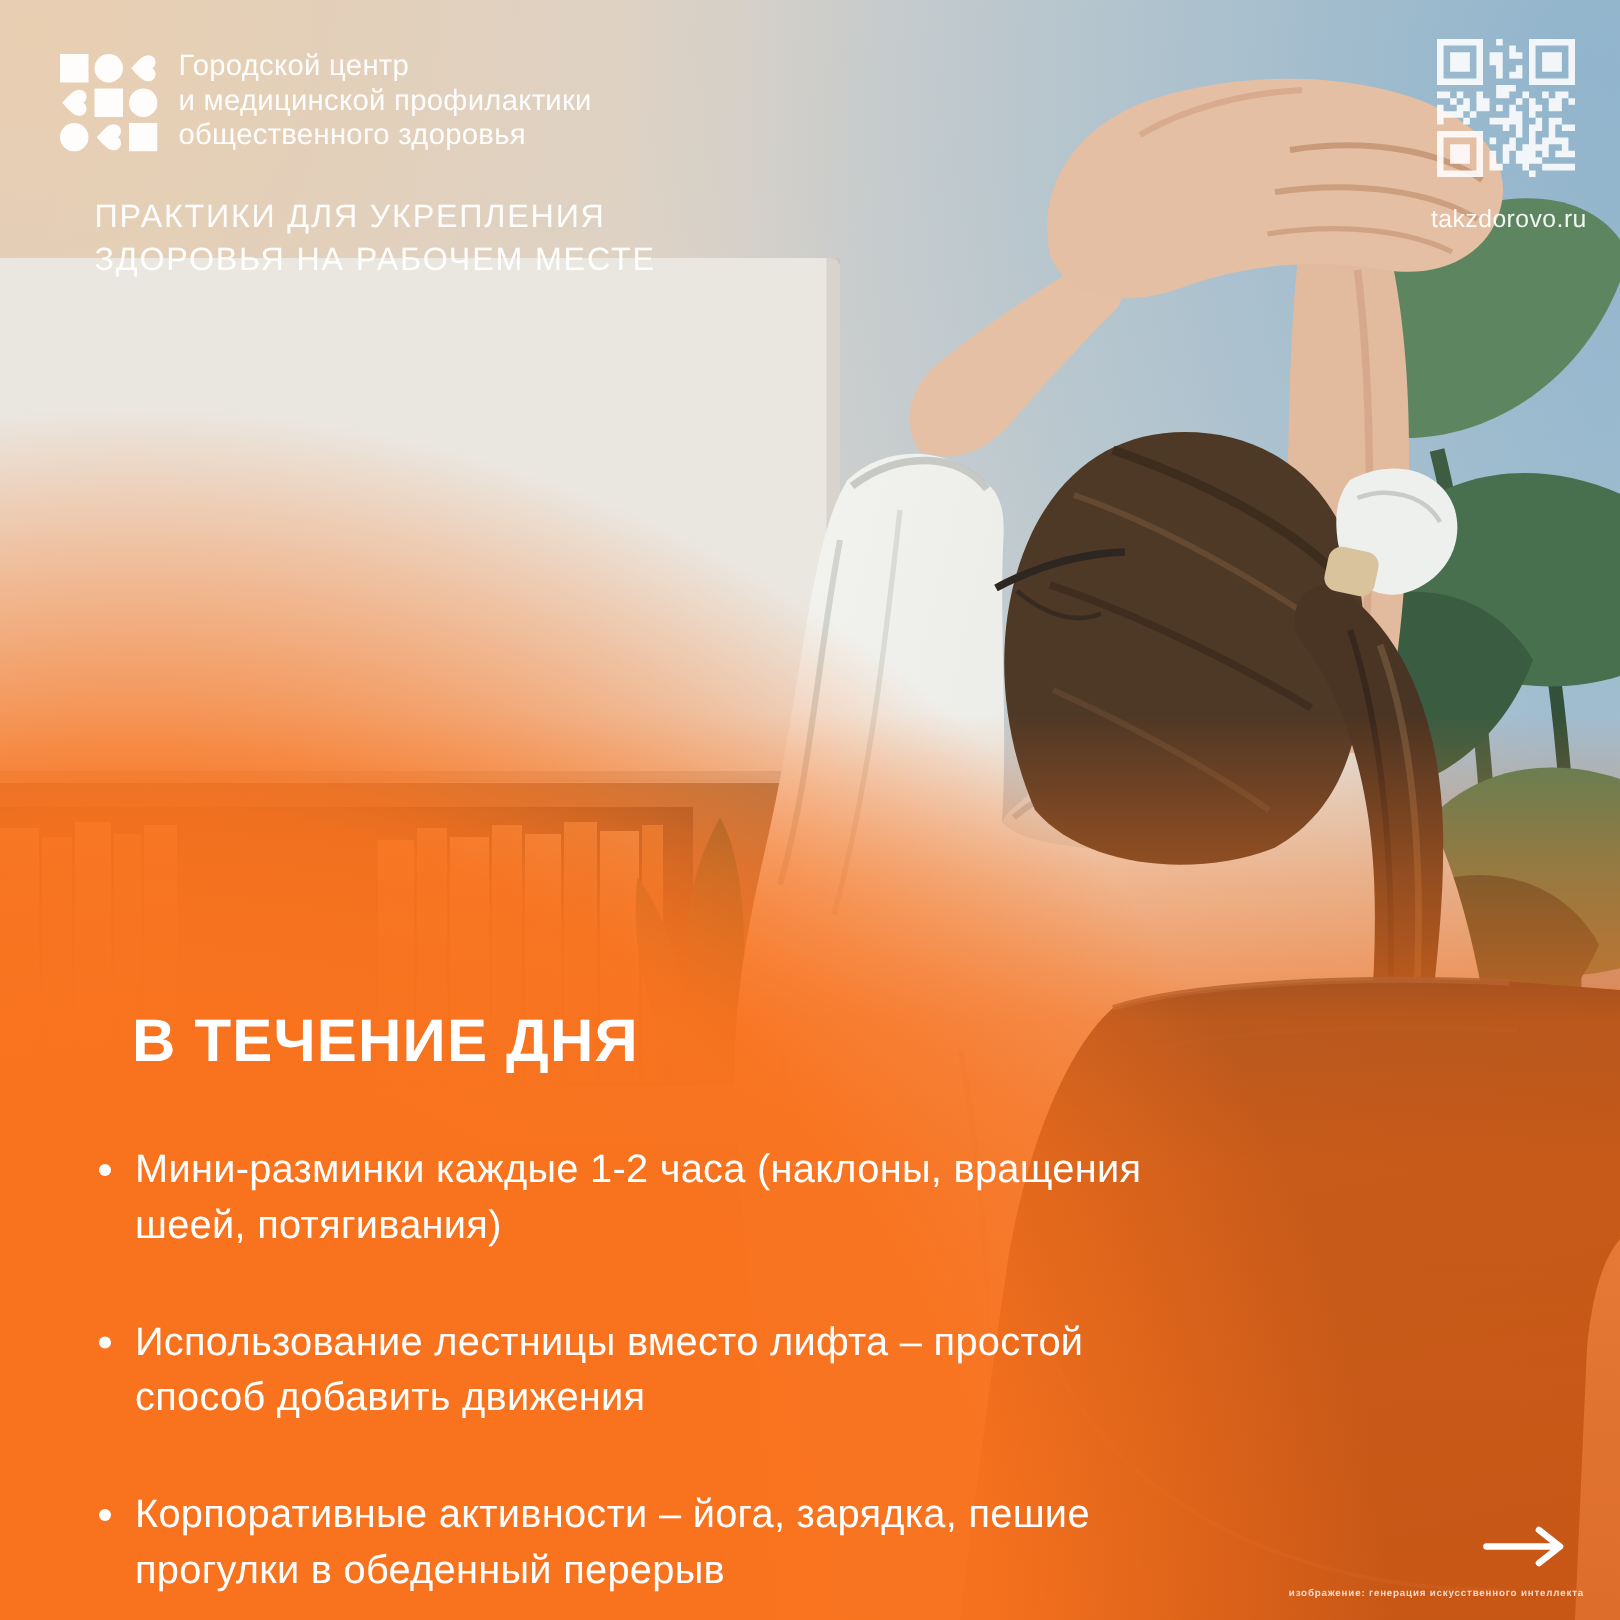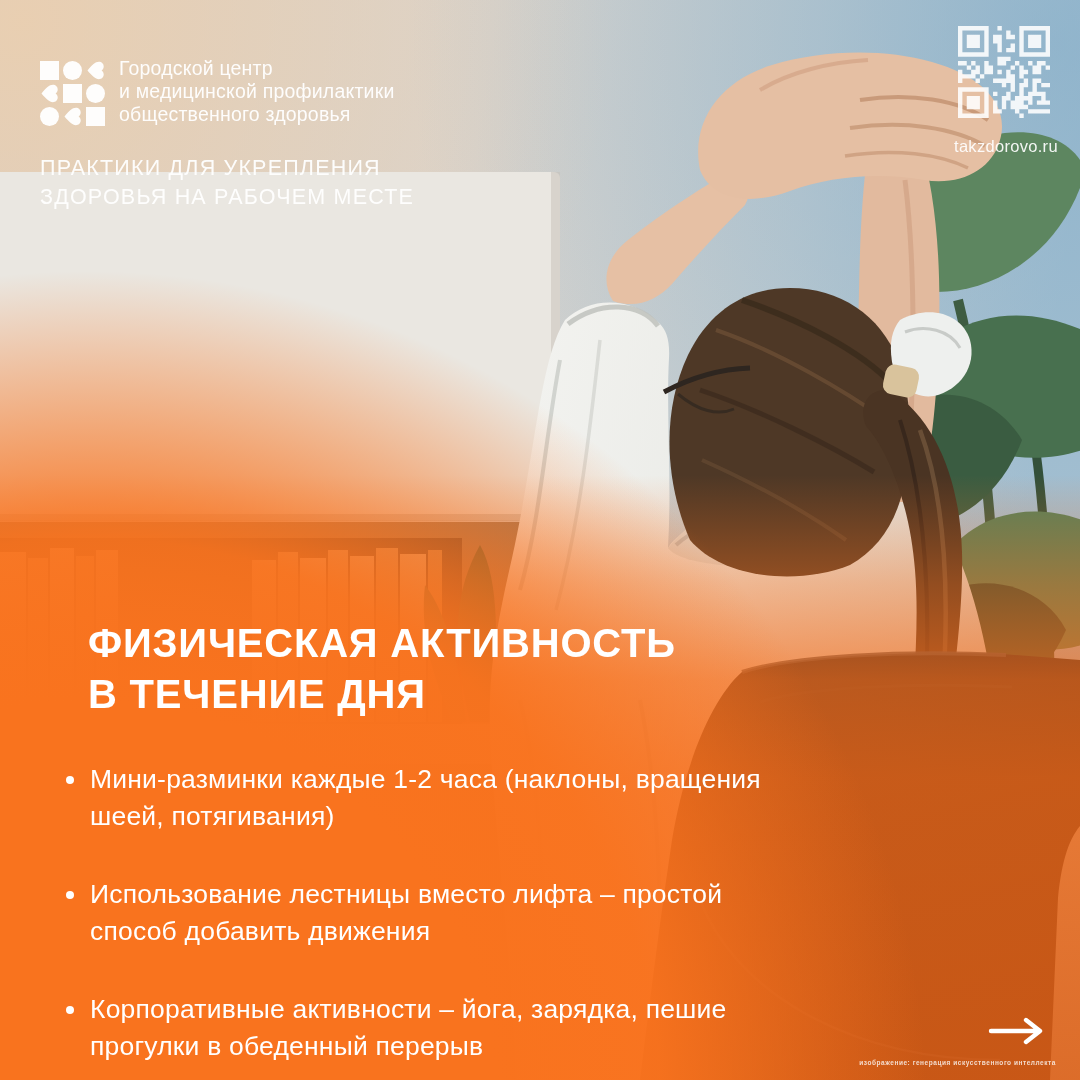--- a/index.html
+++ b/index.html
@@ -17,25 +17,25 @@
         rgba(249,115,30,.92) 56%,
         rgba(249,115,30,0) 82%),
       linear-gradient(180deg,
         rgba(249,115,30,0) 44%,
         rgba(247,112,28,.42) 54%,
         rgba(246,110,27,.72) 63%,
         rgba(244,107,25,.80) 72%,
         rgba(242,104,24,.82) 100%);
   }
   .header{position:absolute;left:40px;top:33px;color:#fff;}
-  .brand-row{display:flex;align-items:flex-end;gap:14px;margin-top:24px;}
+  .brand-row{display:flex;align-items:center;gap:14px;}
   .logo{width:65px;height:65px;flex:0 0 auto;margin-top:2px;}
   .logo-text{font-size:19.5px;line-height:23px;font-weight:500;letter-spacing:.2px;opacity:.97;}
   .tagline{margin-top:28px;font-size:21.5px;line-height:29px;font-weight:500;
-    letter-spacing:1.2px;text-transform:uppercase;opacity:.96;}
+    letter-spacing:1.2px;text-transform:uppercase;opacity:.96;margin-left:23px;}
   .qr-block{position:absolute;top:26px;right:26px;width:100px;text-align:center;}
   .qr{width:92px;height:92px;display:block;margin:0 auto;}
   .qr-label{margin-top:19px;font-size:16.5px;font-weight:500;color:rgba(255,255,255,.92);letter-spacing:.3px;}
   .content{position:absolute;left:88px;top:618px;width:820px;color:#fff;}
   .title{margin:0;font-size:40px;line-height:51px;font-weight:800;letter-spacing:.8px;text-transform:uppercase;}
   .bullets{list-style:none;margin:28px 0 0 -22px;padding:0;}
   .bullet{display:flex;align-items:flex-start;margin-bottom:32px;margin-top:41px;}
   .dot{flex:0 0 auto;width:8px;height:8px;border-radius:50%;background:#fff;margin:15px 16px 0 0;}
   .bullet-text{font-size:26.5px;line-height:37px;font-weight:500;letter-spacing:.2px;max-width:720px;}
   .next-arrow{position:absolute;right:36px;bottom:34px;width:56px;height:30px;cursor:pointer;}
@@ -251,21 +251,21 @@
 
   <div class="qr-block">
     <svg id="qr" class="qr" viewBox="0 0 84 84">
       <path fill="rgba(255,255,255,0.88)" d="M0 0h28v4h-28z M0 24h28v4h-28z M0 4v20h4v-20z M24 4v20h4v-20z M8 8h12v12h-12z M56 0h28v4h-28z M56 24h28v4h-28z M56 4v20h4v-20z M80 4v20h4v-20z M64 8h12v12h-12z M0 56h28v4h-28z M0 80h28v4h-28z M0 60v20h4v-20z M24 60v20h4v-20z M8 64h12v12h-12z M36 0h4v4h-4z M44 4h4v4h-4z M32 8h4v4h-4z M36 8h4v4h-4z M44 8h4v4h-4z M48 8h4v4h-4z M32 12h4v4h-4z M36 12h4v4h-4z M36 16h4v4h-4z M48 16h4v4h-4z M36 20h4v4h-4z M44 20h4v4h-4z M48 20h4v4h-4z M36 28h4v4h-4z M40 28h4v4h-4z M44 28h4v4h-4z M0 32h4v4h-4z M4 32h4v4h-4z M12 32h4v4h-4z M24 32h4v4h-4z M36 32h4v4h-4z M40 32h4v4h-4z M52 32h4v4h-4z M64 32h4v4h-4z M72 32h4v4h-4z M76 32h4v4h-4z M8 36h4v4h-4z M16 36h4v4h-4z M24 36h4v4h-4z M28 36h4v4h-4z M48 36h4v4h-4z M56 36h4v4h-4z M68 36h4v4h-4z M72 36h4v4h-4z M80 36h4v4h-4z M0 40h4v4h-4z M12 40h4v4h-4z M16 40h4v4h-4z M24 40h4v4h-4z M28 40h4v4h-4z M36 40h4v4h-4z M44 40h4v4h-4z M56 40h4v4h-4z M60 40h4v4h-4z M68 40h4v4h-4z M72 40h4v4h-4z M0 44h4v4h-4z M4 44h4v4h-4z M8 44h4v4h-4z M12 44h4v4h-4z M20 44h4v4h-4z M44 44h4v4h-4z M48 44h4v4h-4z M56 44h4v4h-4z M0 48h4v4h-4z M16 48h4v4h-4z M32 48h4v4h-4z M36 48h4v4h-4z M40 48h4v4h-4z M44 48h4v4h-4z M48 48h4v4h-4z M60 48h4v4h-4z M68 48h4v4h-4z M72 48h4v4h-4z M40 52h4v4h-4z M48 52h4v4h-4z M56 52h4v4h-4z M60 52h4v4h-4z M68 52h4v4h-4z M76 52h4v4h-4z M80 52h4v4h-4z M48 56h4v4h-4z M56 56h4v4h-4z M68 56h4v4h-4z M32 60h4v4h-4z M44 60h4v4h-4z M56 60h4v4h-4z M64 60h4v4h-4z M68 60h4v4h-4z M72 60h4v4h-4z M76 60h4v4h-4z M40 64h4v4h-4z M44 64h4v4h-4z M52 64h4v4h-4z M56 64h4v4h-4z M60 64h4v4h-4z M64 64h4v4h-4z M76 64h4v4h-4z M32 68h4v4h-4z M40 68h4v4h-4z M48 68h4v4h-4z M52 68h4v4h-4z M56 68h4v4h-4z M64 68h4v4h-4z M72 68h4v4h-4z M76 68h4v4h-4z M80 68h4v4h-4z M32 72h4v4h-4z M40 72h4v4h-4z M48 72h4v4h-4z M52 72h4v4h-4z M56 72h4v4h-4z M60 72h4v4h-4z M32 76h4v4h-4z M36 76h4v4h-4z M52 76h4v4h-4z M64 76h4v4h-4z M68 76h4v4h-4z M72 76h4v4h-4z M76 76h4v4h-4z M80 76h4v4h-4z M56 80h4v4h-4z "></path>
     </svg>
     <div class="qr-label">takzdorovo.ru</div>
   </div>
 
   <main class="content">
     <h1 class="title">
-      <span>ФИЗИЧЕСКАЯ АКТИВНОСТЬ</span><br>
+      <br>
       <span>В ТЕЧЕНИЕ ДНЯ</span>
     </h1>
     <ul class="bullets">
       <li class="bullet">
         <span class="dot"></span>
         <span class="bullet-text">Мини-разминки каждые 1-2 часа (наклоны, вращения шеей, потягивания)</span>
       </li>
       <li class="bullet">
         <span class="dot"></span>
         <span class="bullet-text">Использование лестницы вместо лифта – простой способ добавить движения</span>

